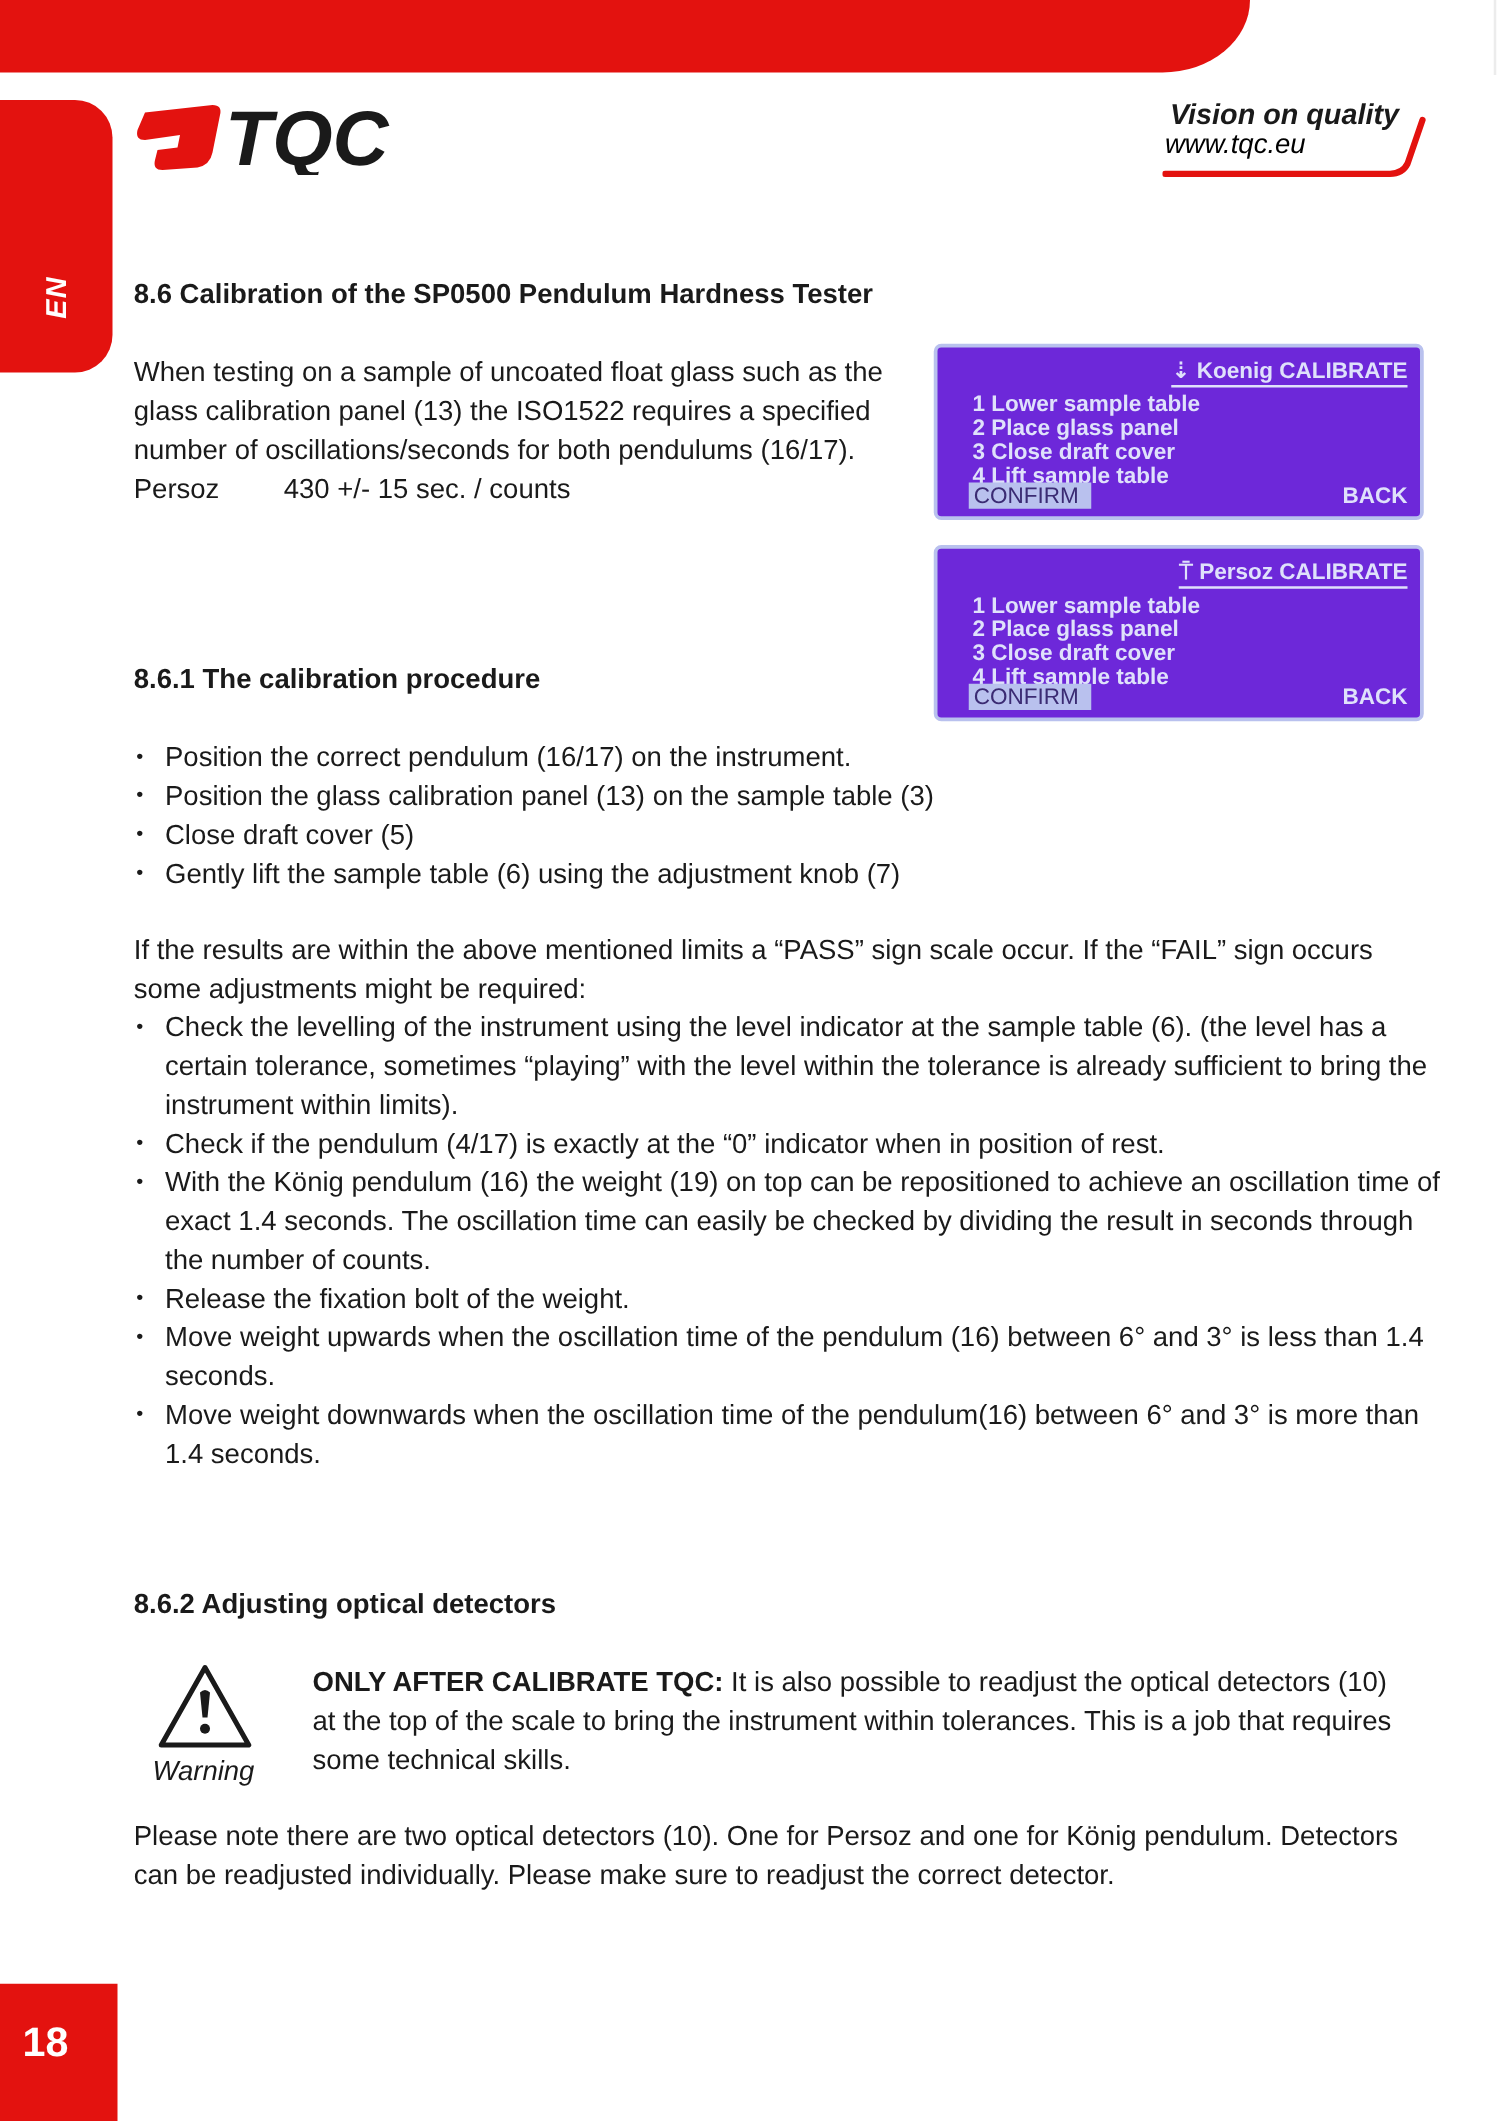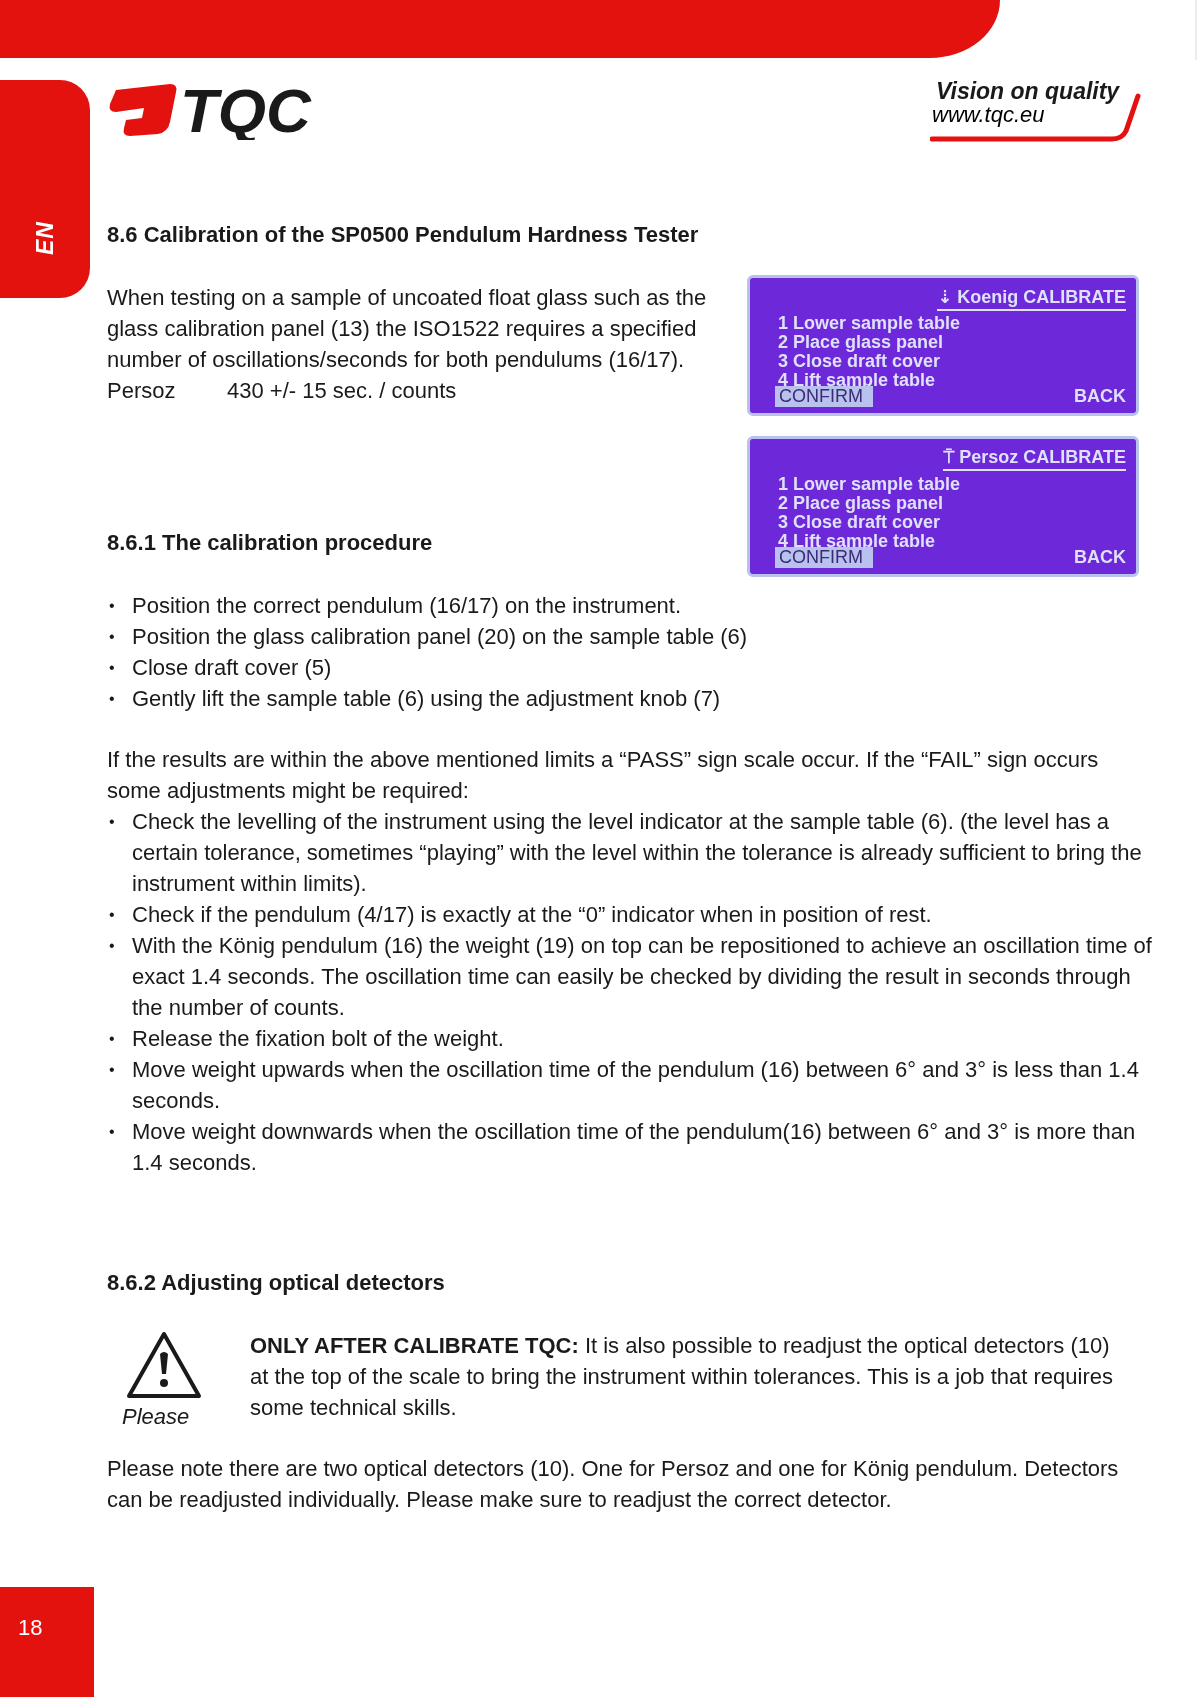--- a/index.html
+++ b/index.html
@@ -66,21 +66,21 @@
   .para { position: absolute; left: 107px; width: 1050px; font-size: 22px; line-height: 31px; margin: 0; }
 
   .warn-icon { position: absolute; left: 125px; top: 1330px; width: 78px; height: 70px; }
   .warn-label { position: absolute; left: 122px; top: 1404px; font-size: 22px; font-style: italic; }
   .warn-text { position: absolute; left: 250px; top: 1330px; width: 880px; font-size: 22px; line-height: 31px; margin: 0; }
   .warn-text b { font-weight: bold; }
 
   .page-tab {
     position: absolute; left: 0; top: 1587px; width: 94px; height: 110px; background: #e3120f;
   }
-  .page-tab span { position: absolute; left: 18px; top: 28px; color: #fff; font-weight: normal; font-size: 22px; }
+  .page-tab span { position: absolute; left: 18px; top: 28px; color: #fff; font-weight: bold; font-size: 33px; }
 </style>
 </head>
 <body>
 
 <div class="top-bar"></div>
 <div class="right-edge"></div>
 
 <div class="lang-tab">
   <span>EN</span>
 </div>
@@ -135,21 +135,21 @@
     <li>4  Lift sample table</li>
   </ol>
   <span class="confirm">CONFIRM</span>
   <span class="back">BACK</span>
 </div>
 
 <div class="h3" style="top:530px">8.6.1 The calibration procedure</div>
 
 <ul class="list" style="top:590px">
   <li>Position the correct pendulum (16/17) on the instrument.</li>
-  <li>Position the  glass calibration panel (20) on the sample table (6)</li>
+  <li>Position the  glass calibration panel (13) on the sample table (3)</li>
   <li>Close draft cover (5)</li>
   <li>Gently lift the sample table (6)  using the adjustment knob (7)</li>
 </ul>
 
 <p class="para" style="top:744px">If the results are within the above mentioned limits  a “PASS” sign scale occur. If the “FAIL” sign occurs some adjustments might be required:</p>
 
 <ul class="list" style="top:806px">
   <li>Check the levelling of the instrument using the level indicator at the sample table (6). (the level has a certain tolerance, sometimes “playing” with the level within the tolerance is already sufficient to bring the instrument within limits).</li>
   <li>Check if the pendulum (4/17) is exactly at the “0” indicator when in position of rest.</li>
   <li>With the König pendulum (16) the weight (19) on top can be repositioned to achieve an oscillation time of exact 1.4 seconds. The oscillation time can easily be checked by dividing the result in seconds through the number of  counts.</li>
@@ -158,21 +158,21 @@
   <li>Move weight downwards when the oscillation time of the pendulum(16) between 6° and 3° is more than 1.4 seconds.</li>
 </ul>
 
 <div class="h3" style="top:1270px">8.6.2 Adjusting optical detectors</div>
 
 <svg class="warn-icon" viewBox="0 0 78 70">
   <path d="M39 4 L74 66 L4 66 Z" fill="none" stroke="#1a1a1a" stroke-width="4" stroke-linejoin="round"></path>
   <path d="M35 24 Q39 20 43 24 L41 44 L37 44 Z" fill="#1a1a1a"></path>
   <circle cx="39" cy="53" r="4" fill="#1a1a1a"></circle>
 </svg>
-<div class="warn-label">Please</div>
+<div class="warn-label">Warning</div>
 
 <p class="warn-text"><b>ONLY AFTER CALIBRATE TQC:</b><span> It is also possible to readjust the optical detectors (10) at the top of the scale to bring the instrument within tolerances. This is a job that requires some technical skills.</span></p>
 
 <p class="para" style="top:1453px">Please note there are two optical detectors (10). One for Persoz and one for König pendulum. Detectors can be readjusted individually. Please make sure to readjust the correct detector.</p>
 
 <div class="page-tab">
   <span>18</span>
 </div>
 
 </body></html>

